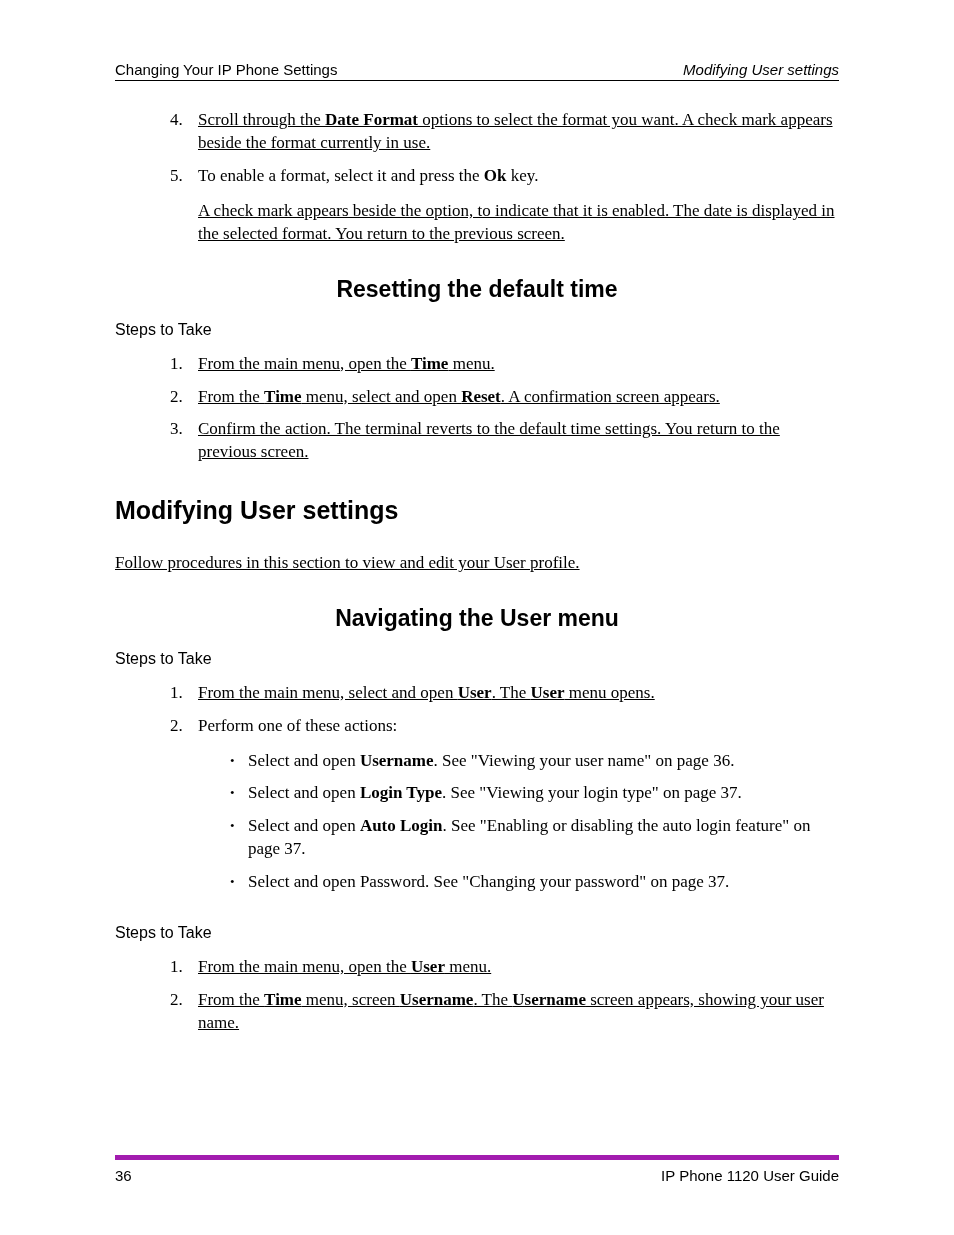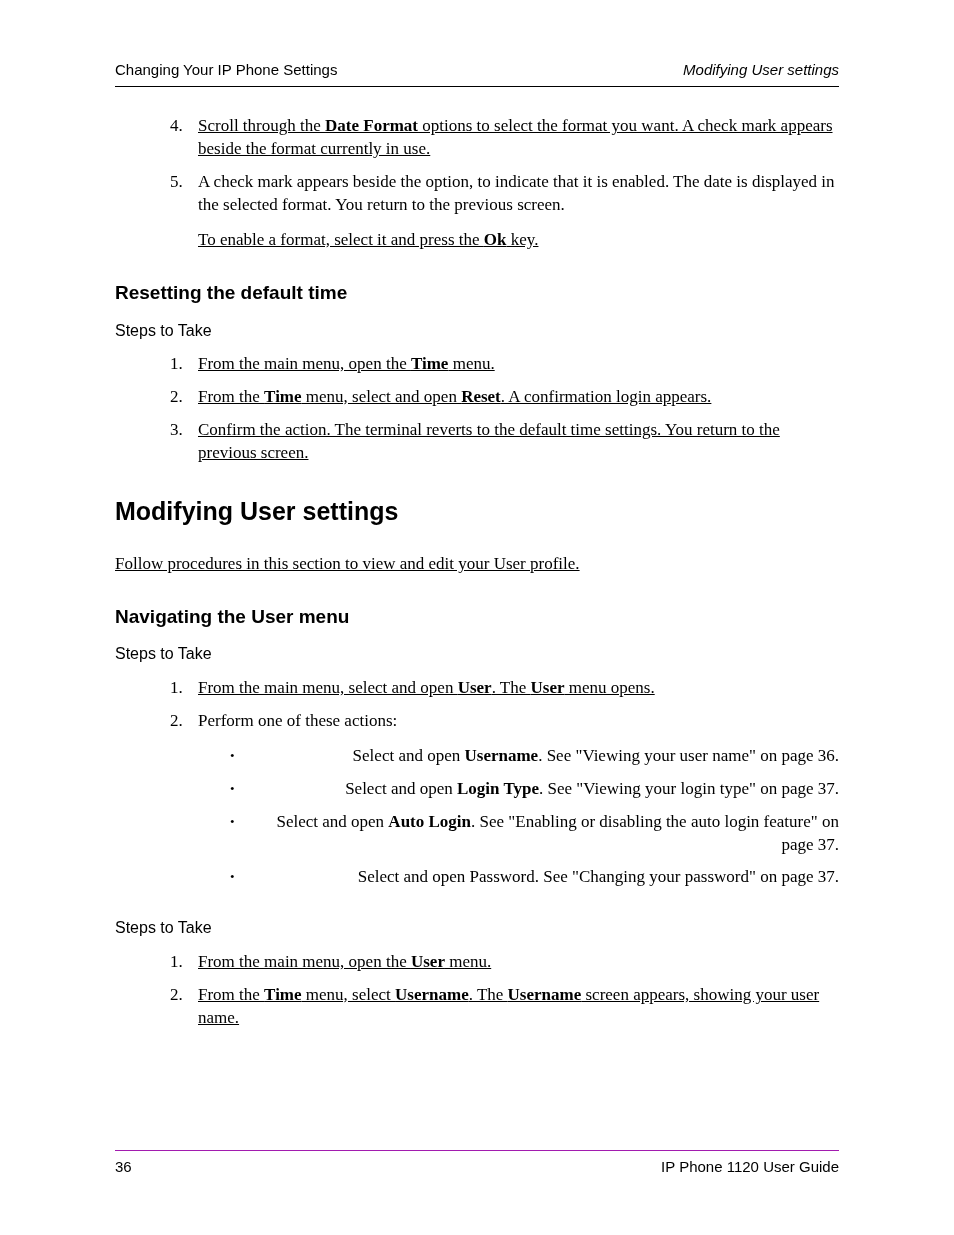--- a/index.html
+++ b/index.html
@@ -11,57 +11,57 @@
     margin: 0;
     padding: 60px 115px 50px 115px;
     width: 954px;
     box-sizing: border-box;
   }
   .header {
     display: flex;
     justify-content: space-between;
     font-family: Arial, Helvetica, sans-serif;
     font-size: 15px;
-    padding-bottom: 6px;
     border-bottom: 1px solid #000;
     margin-bottom: 28px;
   }
   .header .right { font-style: italic; }
   .footer {
     display: flex;
     justify-content: space-between;
     font-family: Arial, Helvetica, sans-serif;
     font-size: 15px;
-    border-top: 1px solid #a21caf;
+    border-top: 5px solid #a21caf;
     padding-top: 6px;
     margin-top: 120px;
   }
   .content { padding-left: 55px; }
   .ol-outer { list-style: none; padding-left: 0; margin: 0 0 18px 0; }
   .ol-outer > li { display: flex; margin-bottom: 10px; }
   .num { width: 28px; flex-shrink: 0; }
   .li-body { flex: 1; }
   .li-body p { margin: 0 0 12px 0; }
   .li-body p:last-child { margin-bottom: 0; text-decoration: underline; }
-  ul.bullets { list-style: none; padding-left: 32px; margin: 12px 0 0 0; text-align: right; }
+  ul.bullets { list-style: none; padding-left: 32px; margin: 12px 0 0 0; }
   ul.bullets li { position: relative; margin-bottom: 10px; padding-left: 18px; }
   ul.bullets li::before {
     content: "•"; position: absolute; left: 0; top: 2px; font-size: 13px;
   }
   h1.section {
     font-family: Arial, Helvetica, sans-serif;
     font-weight: bold;
     font-size: 25px;
     margin: 30px 0 10px -55px;
   }
   h2.subsection {
     font-family: Arial, Helvetica, sans-serif;
     font-weight: bold;
-    font-size: 19px;
+    font-size: 23px;
     margin: 28px 0 14px -55px;
+    text-align: center;
   }
   .steps-label {
     font-family: Liberation Sans, sans-serif;
     font-size: 16px;
     margin: 14px 0 12px -55px;
   }
   p.intro { margin: 24px 0 8px -55px; text-decoration: underline; }
   b { font-weight: bold; }
 </style>
 </head>
@@ -77,39 +77,39 @@
   <ol class="ol-outer">
     <li>
       <span class="num">4.</span>
       <div class="li-body">
         <p><span>Scroll through the </span><b>Date Format</b><span> options to select the format you want. A check mark appears beside the format currently in use.</span></p>
       </div>
     </li>
     <li>
       <span class="num">5.</span>
       <div class="li-body">
+        <p><span>To enable a format, select it and press the </span><b>Ok</b><span> key.</span></p>
         <p>A check mark appears beside the option, to indicate that it is enabled. The date is displayed in the selected format. You return to the previous screen.</p>
-        <p><span>To enable a format, select it and press the </span><b>Ok</b><span> key.</span></p>
       </div>
     </li>
   </ol>
 
   <h2 class="subsection">Resetting the default time</h2>
   <div class="steps-label">Steps to Take</div>
   <ol class="ol-outer">
     <li>
       <span class="num">1.</span>
       <div class="li-body">
           <p><span>From the main menu, open the </span><b>Time</b><span> menu.</span></p>
         </div>
     </li>
     <li>
       <span class="num">2.</span>
       <div class="li-body">
-          <p><span>From the </span><b>Time</b><span> menu, select and open </span><b>Reset</b><span>. A confirmation login appears.</span></p>
+          <p><span>From the </span><b>Time</b><span> menu, select and open </span><b>Reset</b><span>. A confirmation screen appears.</span></p>
         </div>
     </li>
     <li>
       <span class="num">3.</span>
       <div class="li-body">
           <p>Confirm the action. The terminal reverts to the default time settings. You return to the previous screen.</p>
         </div>
     </li>
   </ol>
 
@@ -143,21 +143,21 @@
   <ol class="ol-outer">
     <li>
       <span class="num">1.</span>
       <div class="li-body">
           <p><span>From the main menu, open the </span><b>User</b><span> menu.</span></p>
         </div>
     </li>
     <li>
       <span class="num">2.</span>
       <div class="li-body">
-          <p><span>From the </span><b>Time</b><span> menu, select </span><b>Username</b><span>. The </span><b>Username</b><span> screen appears, showing your user name.</span></p>
+          <p><span>From the </span><b>Time</b><span> menu, screen </span><b>Username</b><span>. The </span><b>Username</b><span> screen appears, showing your user name.</span></p>
         </div>
     </li>
   </ol>
 
 </div>
 
 <div class="footer">
   <span>36</span>
   <span>IP Phone 1120 User Guide</span>
 </div>

